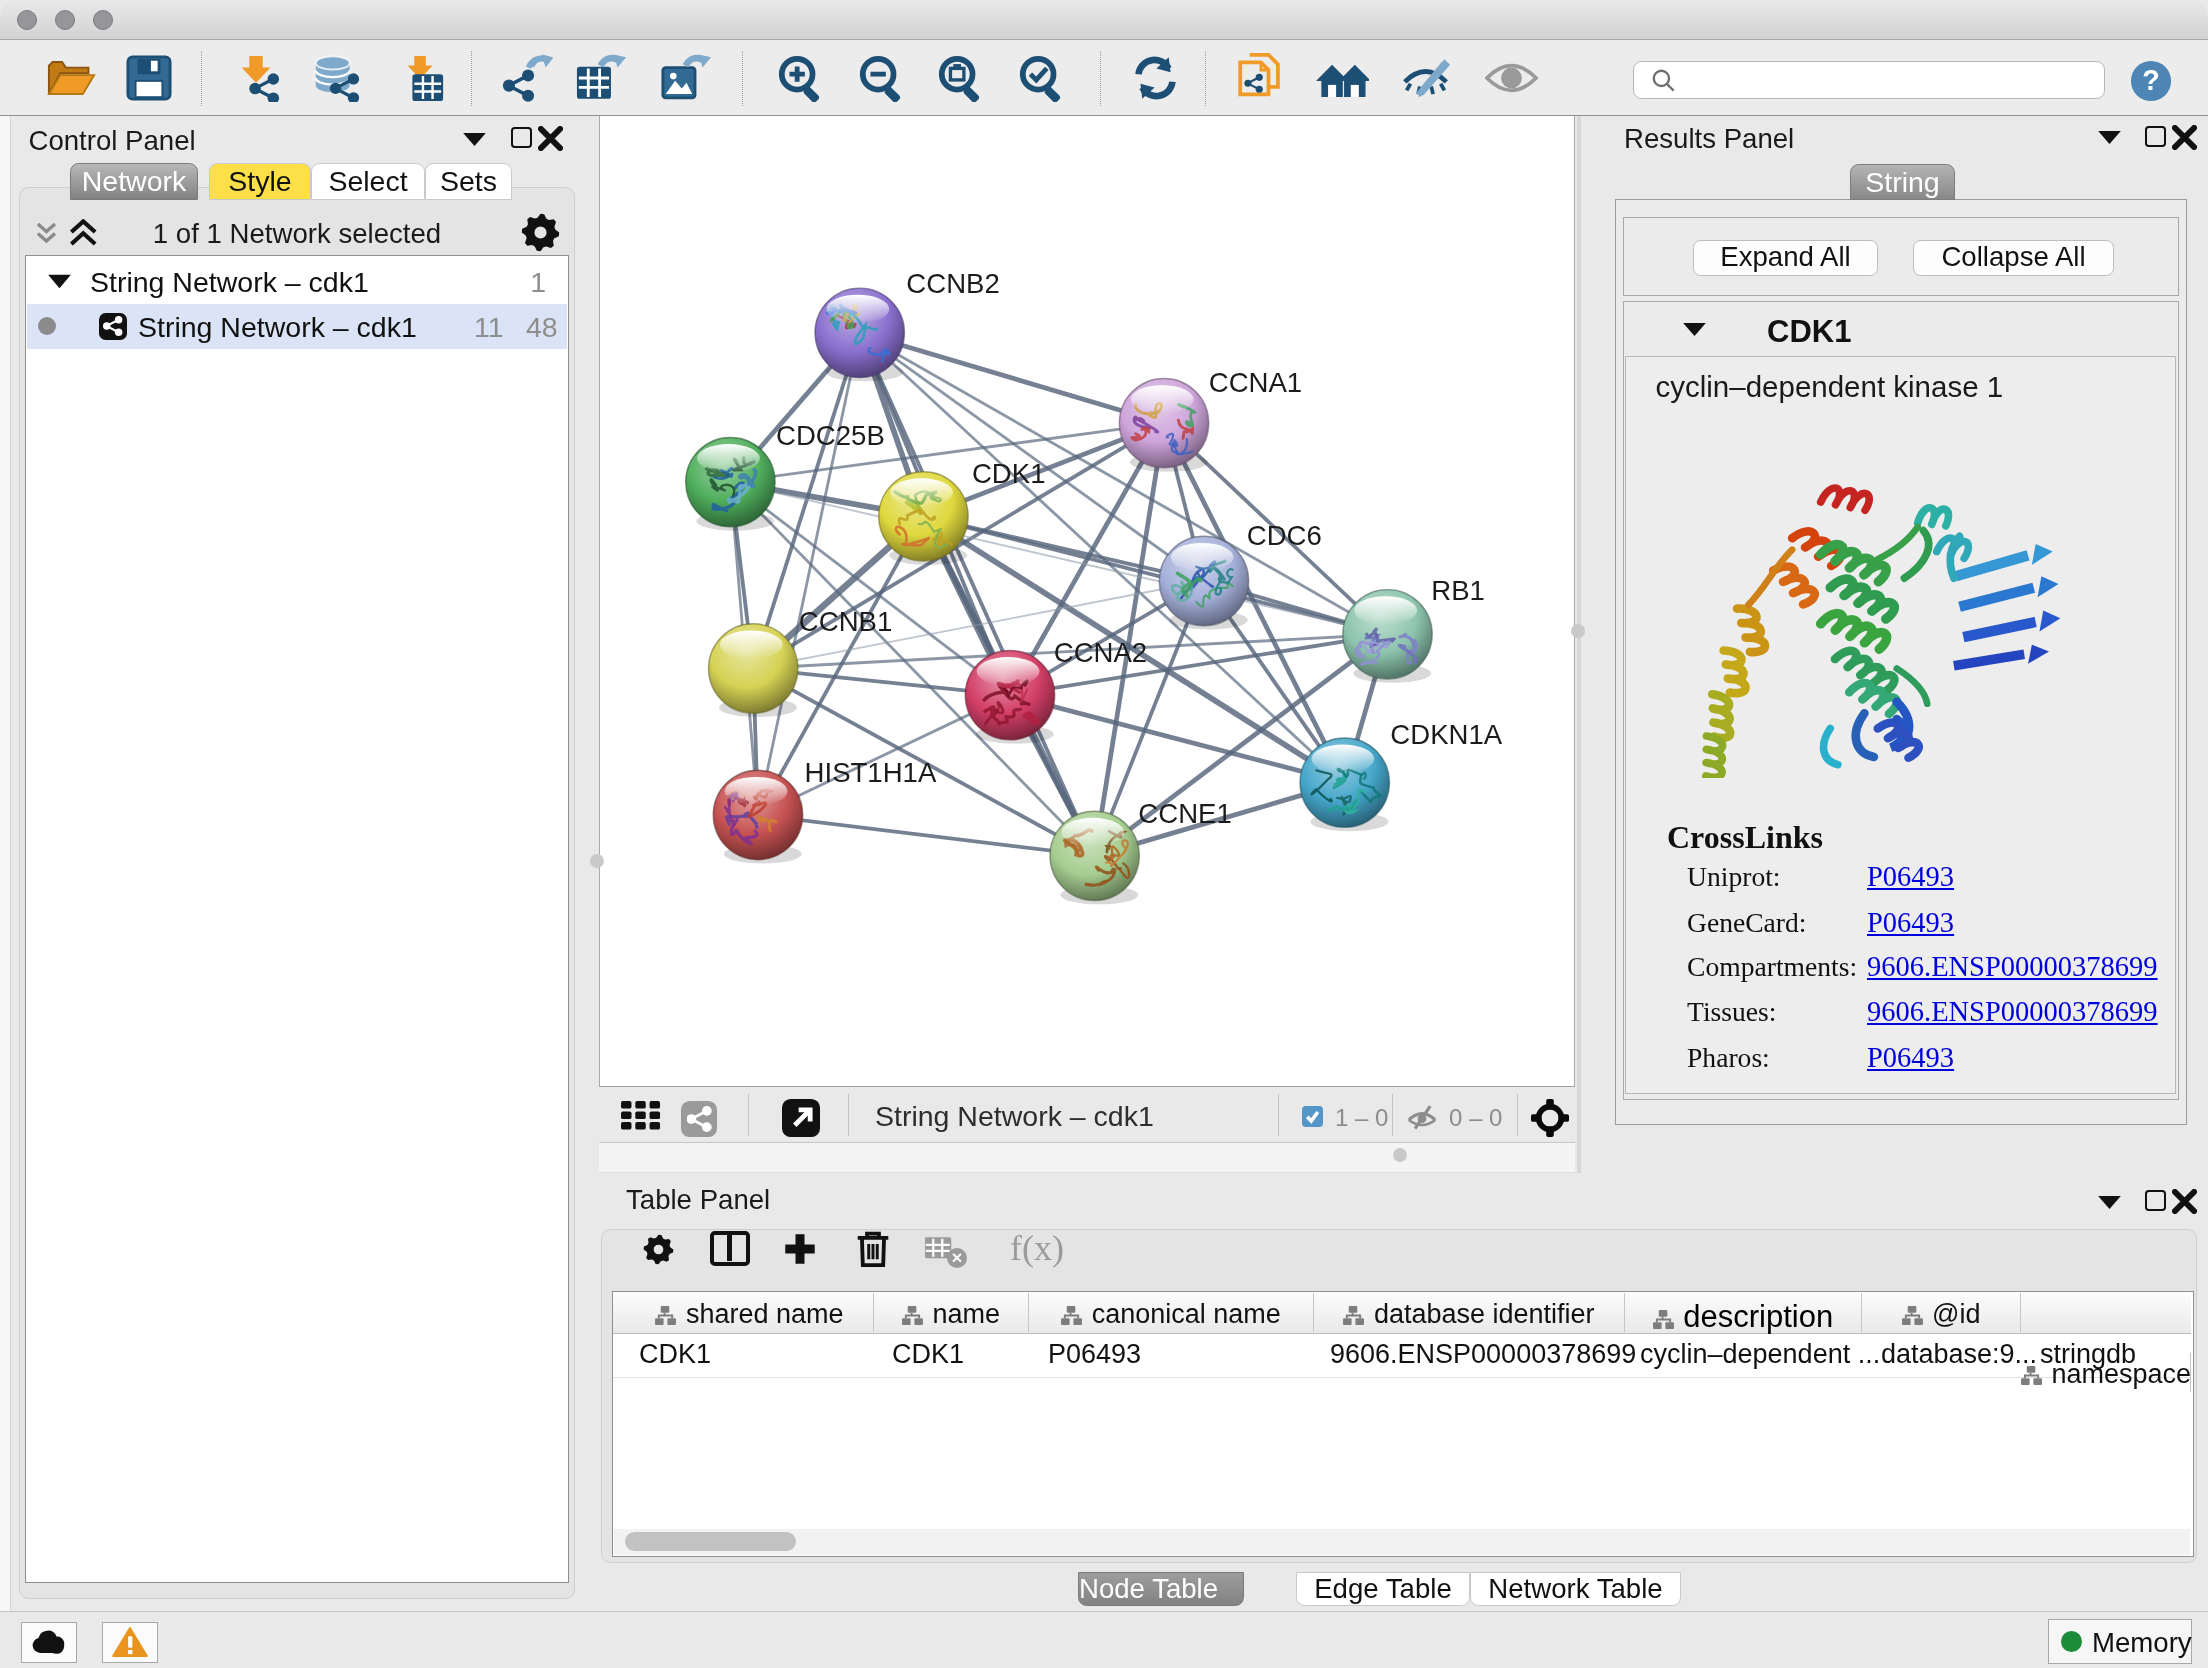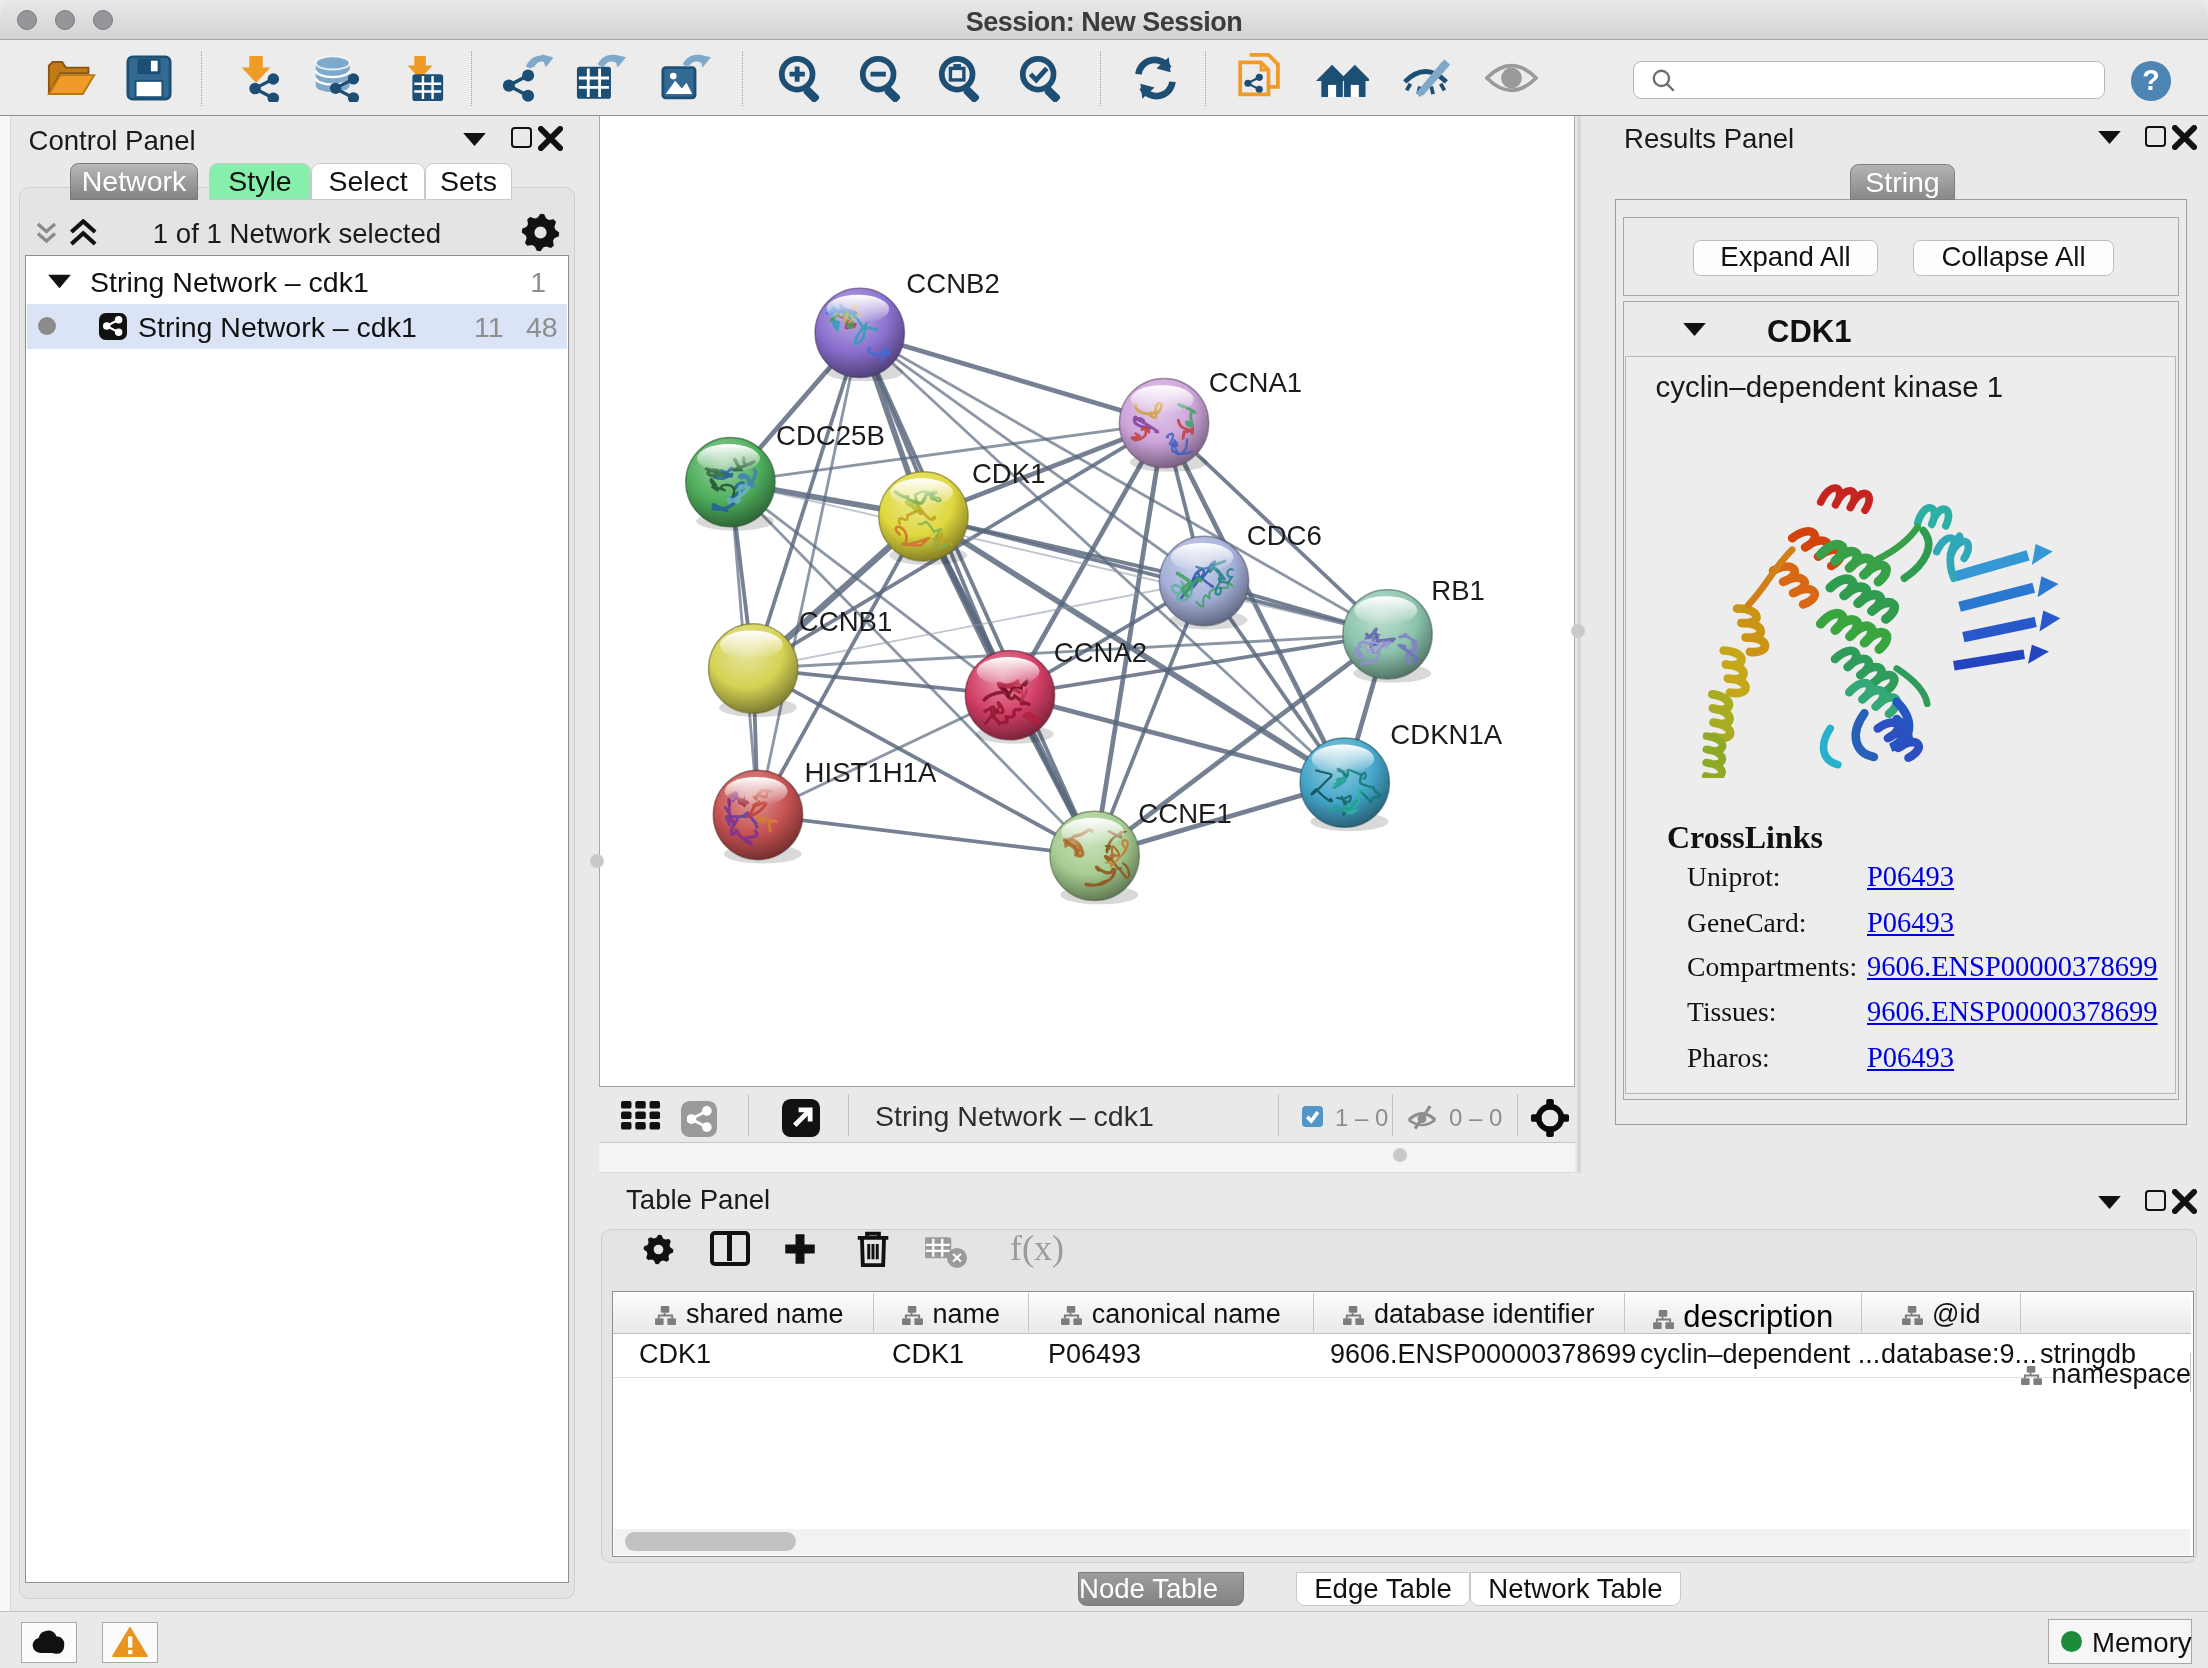--- a/index.html
+++ b/index.html
@@ -8,21 +8,20 @@
   background:linear-gradient(#e9e9e9,#d2d2d2); border-bottom:1.9px solid #a6a6a6;
   box-sizing:border-box; border-radius:17px 17px 0 0; }
 .toolbar { position:absolute; left:0; top:40px; width:2208px; height:76px;
   background:#ececec; border-bottom:1.9px solid #8f8f8f; box-sizing:border-box; }
 </style></head>
 <body>
 <div class="titlebar">
  <div style="position:absolute;left:17px;top:9.5px;width:20px;height:20px;border-radius:50%;background:#95959a;border:1.4px solid #7b7b80;box-sizing:border-box"></div>
  <div style="position:absolute;left:55px;top:9.5px;width:20px;height:20px;border-radius:50%;background:#95959a;border:1.4px solid #7b7b80;box-sizing:border-box"></div>
  <div style="position:absolute;left:93px;top:9.5px;width:20px;height:20px;border-radius:50%;background:#95959a;border:1.4px solid #7b7b80;box-sizing:border-box"></div>
- <div style="position:absolute;left:0;right:0;top:6.7px;text-align:center;font-size:27px;font-weight:bold;letter-spacing:-0.5px;color:#3c3c3c">Session: New Session</div>
 </div>
 <div class="toolbar">
     <div style="position:absolute;left:47px;top:16px"><svg width="49" height="44" viewBox="0 0 52 46" style="">
         <path d="M2 10 L2 40 L14 18 L44 18 L44 12 L20 12 L16 6 L6 6 Z" fill="#c17a14" stroke="#8a5510" stroke-width="2"></path>
 <path d="M2 40 L14 20 L50 20 L38 40 Z" fill="#f09a28" stroke="#b5770f" stroke-width="2"></path>
       </svg></div>
     <div style="position:absolute;left:126px;top:15px"><svg width="46" height="46" viewBox="0 0 48 48" style="">
         <rect x="2" y="2" width="44" height="44" rx="5" fill="#336a94" stroke="#1d4e74" stroke-width="3"></rect>
 <rect x="12" y="4" width="24" height="16" fill="#1d4e74"></rect>
 <rect x="26" y="6" width="7" height="11" fill="#fff"></rect>
@@ -576,21 +575,21 @@
 
 <div style="position:absolute;left:28.5px;top:125px;font-size:27.6px;color:#1a1a1a">Control Panel</div>
 <svg width="25" height="17" viewBox="0 0 26 18" style="position:absolute;left:462px;top:131px">
     <path d="M1 2 L13 16 L25 2 Z" fill="#111"></path>
   </svg>
 <div style="position:absolute;left:511px;top:127px;width:21px;height:21px;border:2.9px solid #111;border-radius:3.8px;box-sizing:border-box"></div>
 <svg width="25" height="25" viewBox="0 0 26 26" style="position:absolute;left:538px;top:126px">
     <path d="M3 3 L23 23 M23 3 L3 23" stroke="#111" stroke-width="6" stroke-linecap="round"></path>
   </svg>
 <div style="position:absolute;left:70px;top:163px;width:128px;height:37px;background:linear-gradient(#b8b8b8,#828282);color:#fff;border:1px solid #7a7a7a;border-radius:8.6px 8.6px 0 0;box-sizing:border-box;text-align:center;font-size:28.5px;line-height:35px;z-index:3">Network</div>
-<div style="position:absolute;left:209px;top:163px;width:102px;height:37px;background:#86efac;color:#111;border:1px solid #c9c9c9;border-radius:8.6px 8.6px 0 0;box-sizing:border-box;text-align:center;font-size:28.5px;line-height:35px;z-index:3">Style</div>
+<div style="position:absolute;left:209px;top:163px;width:102px;height:37px;background:#fde047;color:#111;border:1px solid #c9c9c9;border-radius:8.6px 8.6px 0 0;box-sizing:border-box;text-align:center;font-size:28.5px;line-height:35px;z-index:3">Style</div>
 <div style="position:absolute;left:311px;top:163px;width:114px;height:37px;background:#fff;color:#111;border:1px solid #c9c9c9;border-radius:8.6px 8.6px 0 0;box-sizing:border-box;text-align:center;font-size:28.5px;line-height:35px;z-index:3">Select</div>
 <div style="position:absolute;left:425px;top:163px;width:87px;height:37px;background:#fff;color:#111;border:1px solid #c9c9c9;border-radius:8.6px 8.6px 0 0;box-sizing:border-box;text-align:center;font-size:28.5px;line-height:35px;z-index:3">Sets</div>
 <div style="position:absolute;left:19px;top:187px;width:554px;height:1410px;background:#e4e4e4;border:1px solid #cfcfcf;border-radius:9.5px;z-index:1"></div>
 <div style="position:absolute;left:25px;top:211px;width:544px;height:44px;z-index:2">
 <svg width="38" height="23" viewBox="0 0 40 24" style="position:absolute;left:11.4px;top:10.5px">
       <path d="M2 2 L11 10 L20 2 M2 12 L11 20 L20 12" stroke="#8a8a8a" stroke-width="3.5" fill="none"></path>
     </svg>
 <svg width="28.5" height="28.5" viewBox="0 0 24 24" style="position:absolute;left:44px;top:7.6px">
       <path d="M2 11 L12 2 L22 11 M2 21 L12 12 L22 21" stroke="#111" stroke-width="3.5" fill="none"></path>
     </svg>

